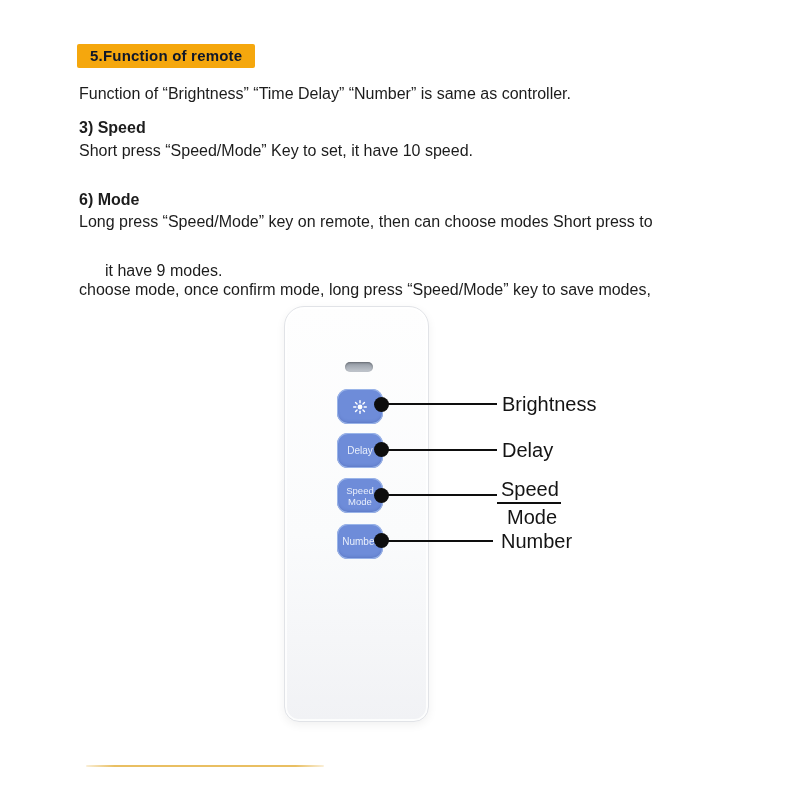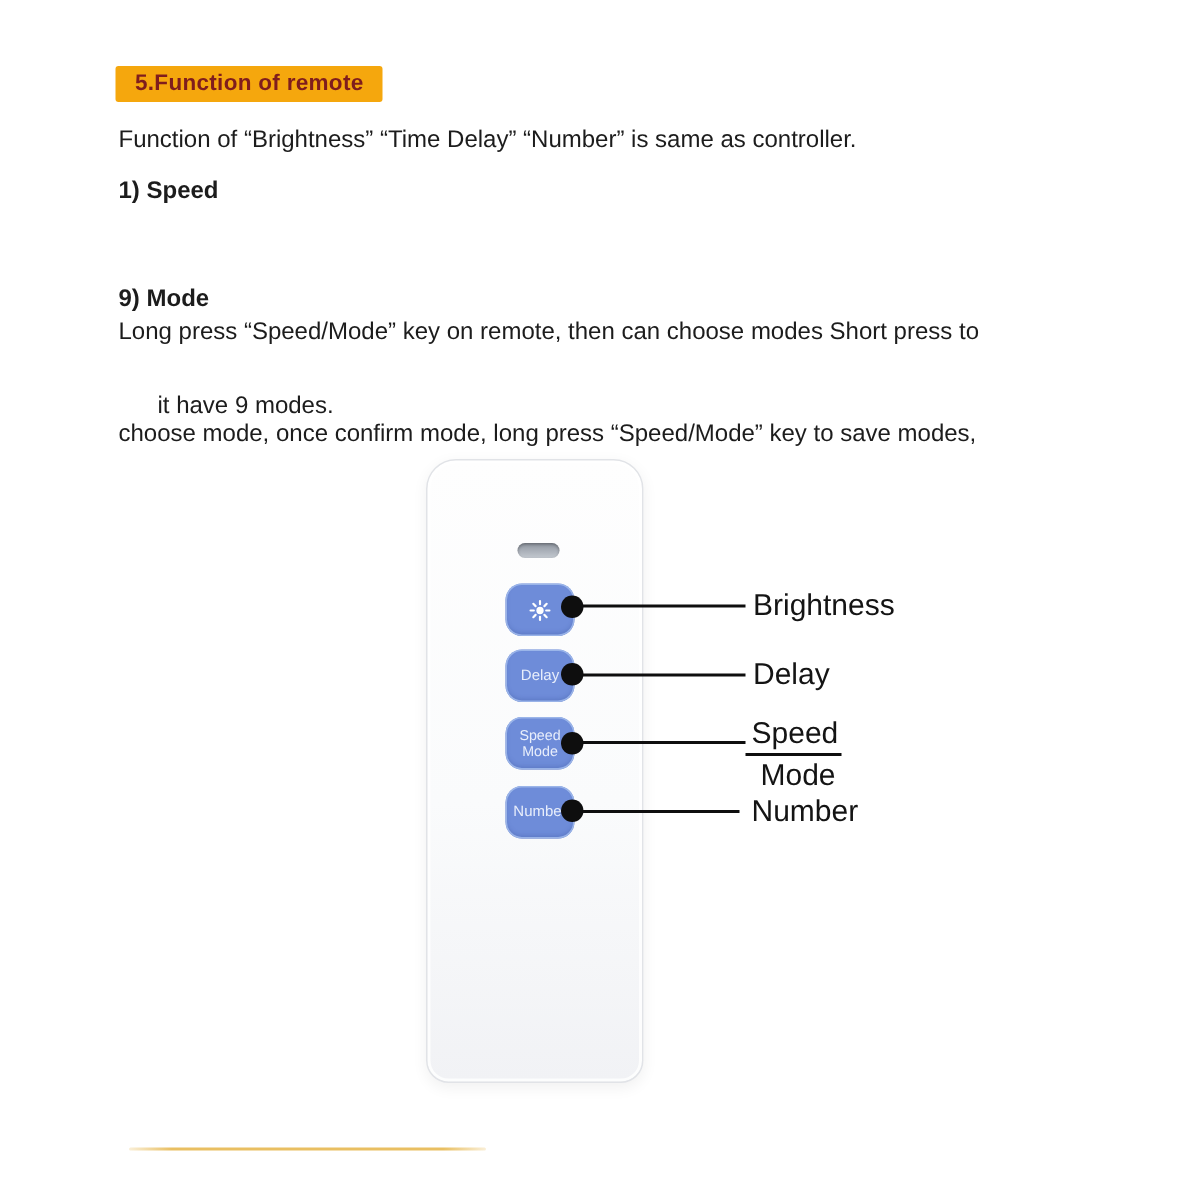--- a/index.html
+++ b/index.html
@@ -3,21 +3,21 @@
 <meta charset="utf-8">
 <style>
   * { margin:0; padding:0; box-sizing:border-box; }
   html,body { width:800px; height:800px; background:#ffffff; }
   body { font-family:"Liberation Sans", sans-serif; color:#1c1c1c; position:relative; overflow:hidden; }
   .stage { position:absolute; left:0; top:0; width:800px; height:800px; }
 
   
   .pill {
     position:absolute; left:77px; top:44px; height:24px;
-    background:#f5a70d; color:#7f1d1d; font-weight:bold; font-size:15px;
+    background:#f5a70d; color:#0f172a; font-weight:bold; font-size:15px;
     line-height:24px; padding:0 13px; border-radius:2px; letter-spacing:.2px;
   }
   .tline { position:absolute; left:79px; font-size:16px; line-height:20px; white-space:nowrap; }
   .intro      { top:84px;text-align:center; }
   .heading    { font-weight:bold; }
   .h-speed    { top:118px; }
   .body-speed { top:141px; }
   .h-mode     { top:190px; }
   .para-1     { top:212px; }
   .para-2     { top:237px;margin-top:43px; }
@@ -71,23 +71,24 @@
 </style>
 </head>
 <body>
 
 <div class="stage">
 
   <div class="pill">5.Function of remote</div>
 
   <div class="tline intro">Function of “Brightness” “Time Delay” “Number” is same as controller.</div>
 
-  <div class="tline heading h-speed">1) Speed</div>
+  <div class="tline heading h-speed">3) Speed</div>
+  <div class="tline body-speed">Short press “Speed/Mode” Key to set, it have 10 speed.</div>
 
-  <div class="tline heading h-mode">9) Mode</div>
+  <div class="tline heading h-mode">6) Mode</div>
   <div class="tline para-1">Long press “Speed/Mode” key on remote, then can choose modes Short press to</div>
   <div class="tline para-2">choose mode, once confirm mode, long press “Speed/Mode” key to save modes,</div>
   <div class="tline para-3">it have 9 modes.</div>
 
   <div class="remote">
     <div class="led"></div>
 
     <div class="rbtn rb1">
       <svg width="18" height="18" viewBox="0 0 20 20">
         <circle cx="10" cy="10" r="2.7" fill="#ffffff"></circle>

